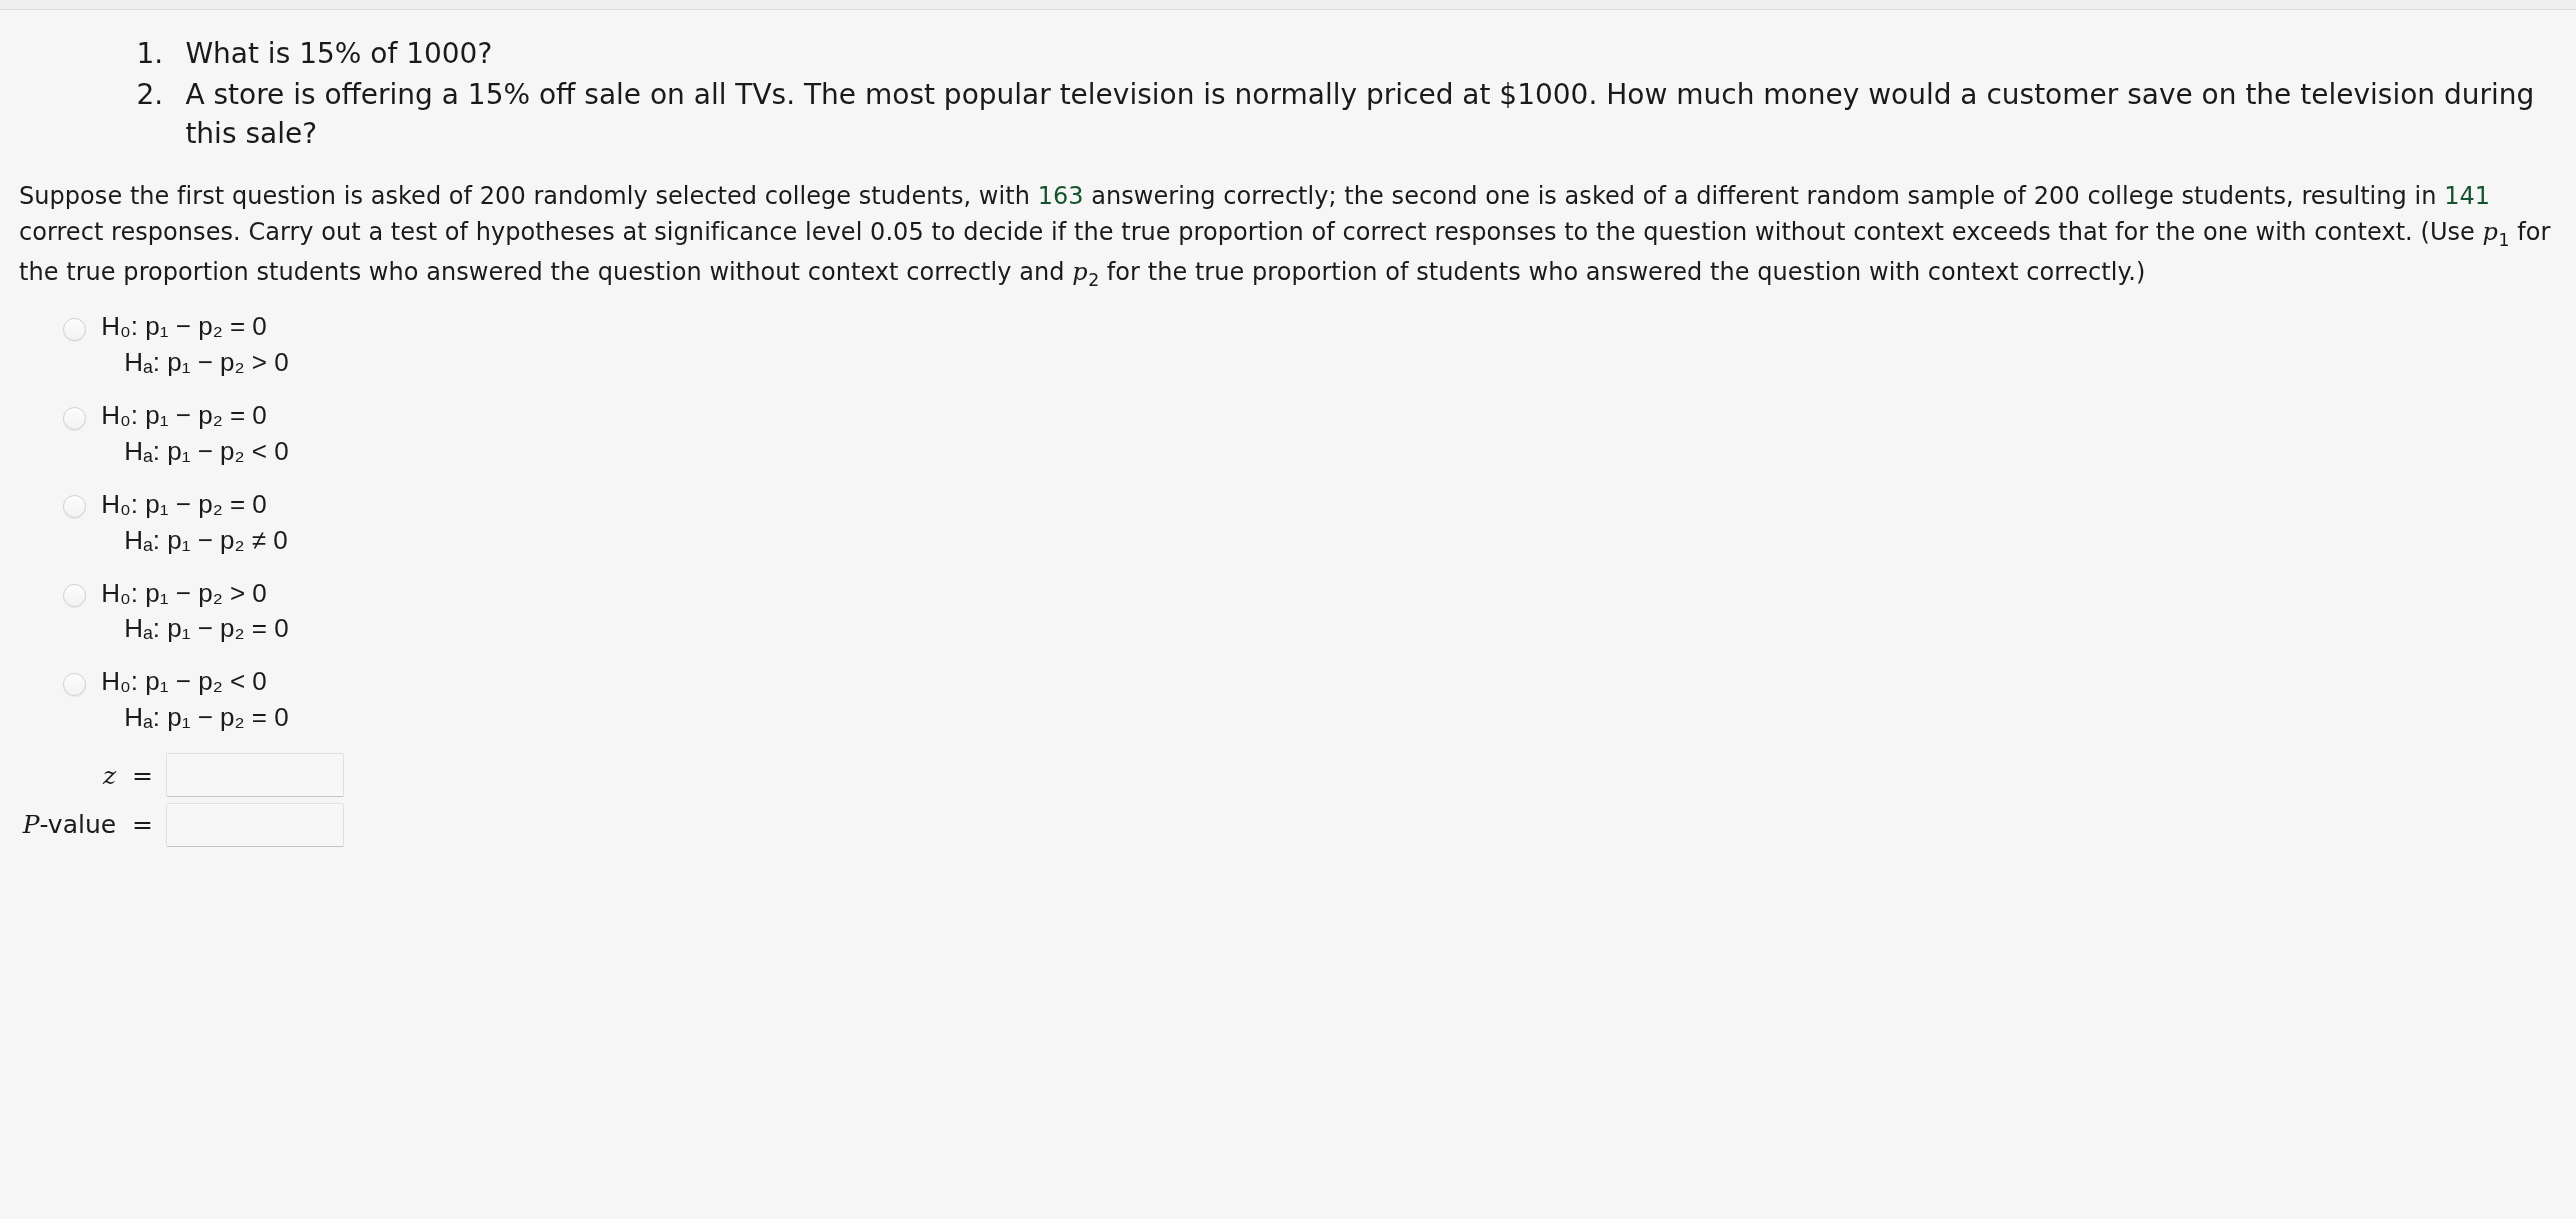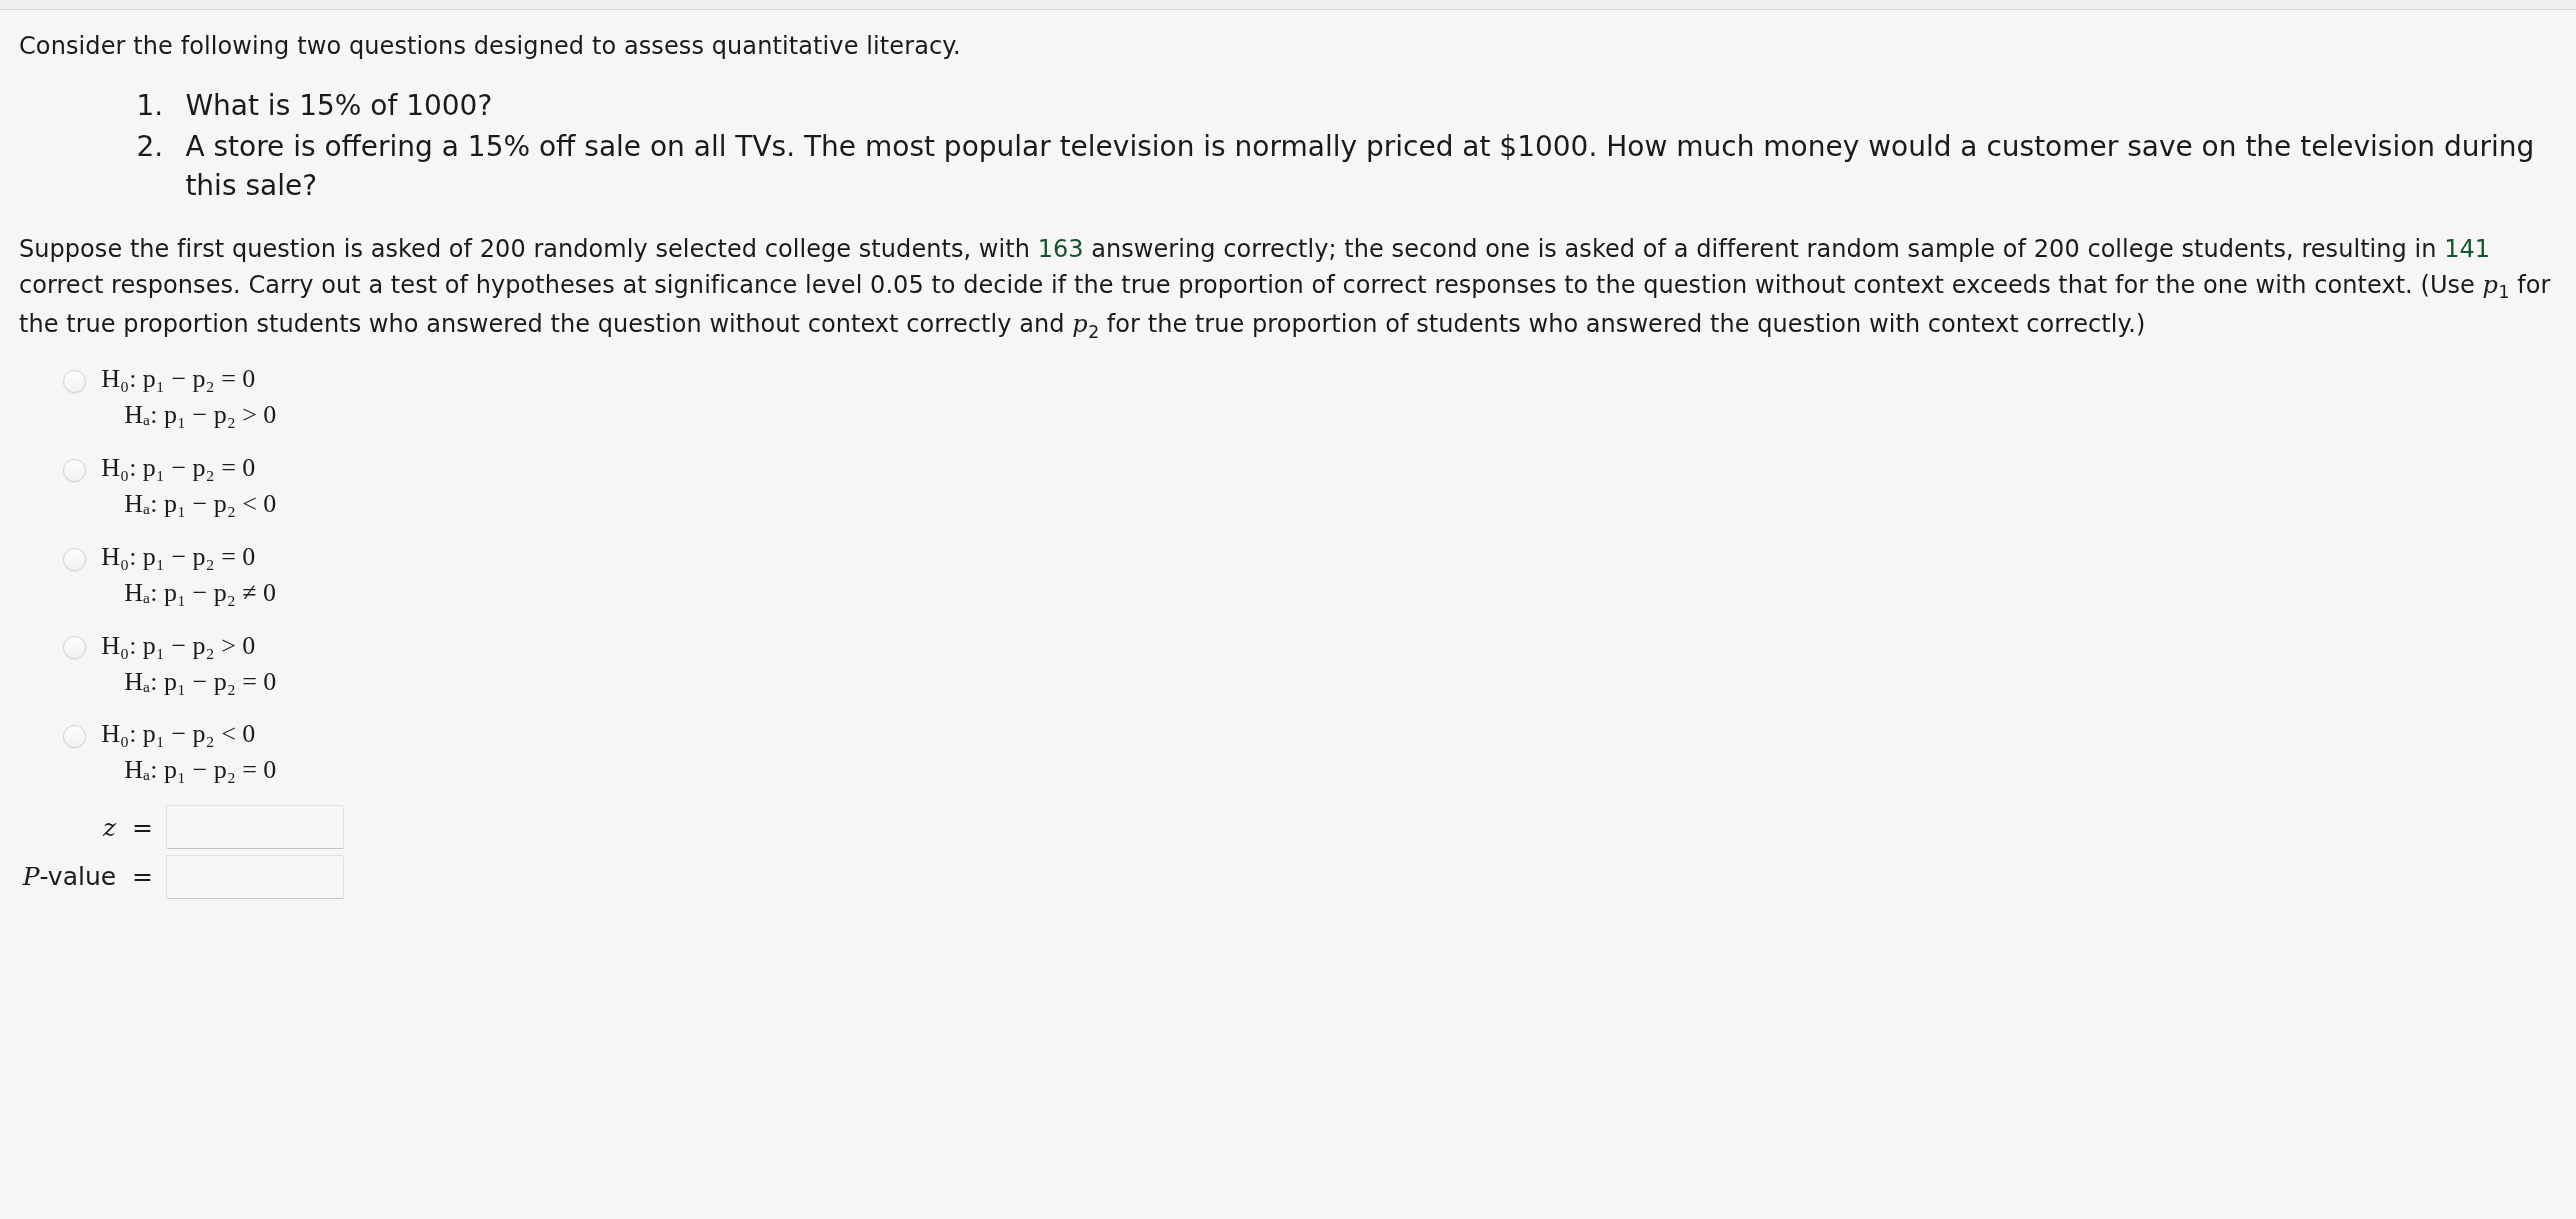--- a/index.html
+++ b/index.html
@@ -117,21 +117,21 @@
     margin-top: 8.6px;
     cursor: pointer;
   }
   .option-lines {
     margin-left: 15.3px;
   }
   .hyp-line {
     font-size: 26px;
     line-height: 1.38;
     white-space: nowrap;
-    font-family: Liberation Serif, serif;
+    font-family: Liberation Sans, sans-serif;
   }
   .hyp-line.indent { padding-left: 23px; }
   
   .calc-prompt {
     font-size: 24px;
     margin: 42px 0 0 0;
   }
   .answer-rows {
     margin: 17px 0 0 0;
   }
@@ -165,21 +165,20 @@
     outline: none;
   }
 </style>
 </head>
 <body>
 
 <div id="top-strip"></div>
 
 <div id="page">
 
-  <p class="intro">Consider the following two questions designed to assess quantitative literacy.</p>
 
   <ol class="questions">
     <li>What is 15% of 1000?</li>
     <li>A store is offering a 15% off sale on all TVs. The most popular television is normally priced at $1000. How much money would a customer save on the television during this sale?</li>
   </ol>
 
   <p class="para"><span>Suppose the first question is asked of 200 randomly selected college students, with </span><span class="red">163</span><span> answering correctly; the second one is asked of a different random sample of 200 college students, resulting in </span><span class="red">141</span><span> correct responses. Carry out a test of hypotheses at significance level 0.05 to decide if the true proportion of correct responses to the question without context exceeds that for the one with context. (Use </span><span class="mvar"><span>p</span><sub>1</sub></span><span> for the true proportion students who answered the question without context correctly and </span><span class="mvar"><span>p</span><sub>2</sub></span><span> for the true proportion of students who answered the question with context correctly.)</span></p>
 
 
 

